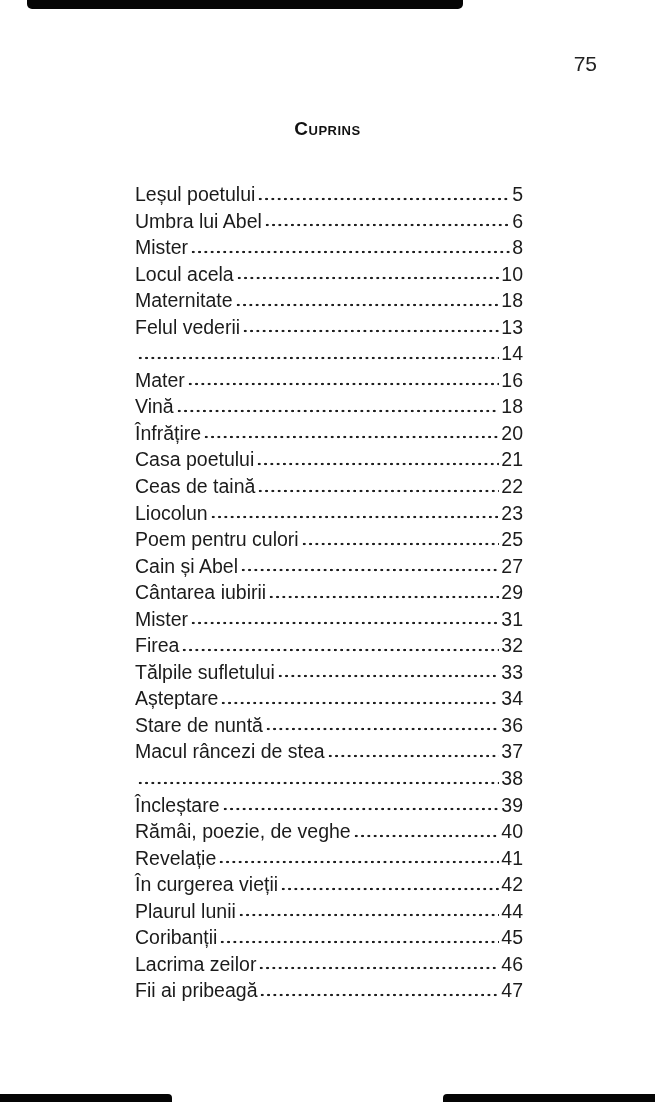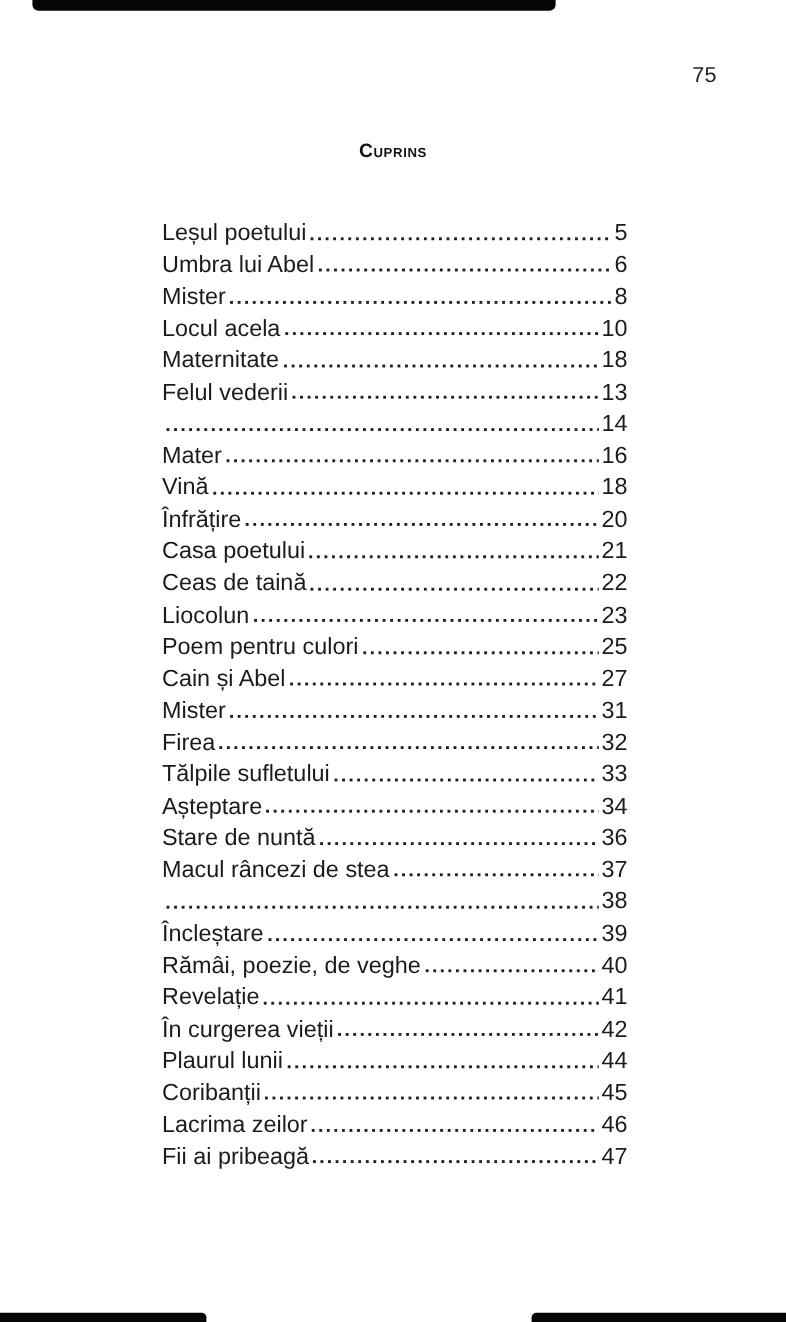--- a/index.html
+++ b/index.html
@@ -30,31 +30,31 @@
     border-radius: 0 4px 0 0;
   }
   .artifact-bottom-right {
     left: 443px; bottom: 0; width: 212px; height: 8px;
     border-radius: 4px 0 0 0;
   }
   .page-number {
     position: absolute;
     top: 52px;
     right: 58px;
-    font-size: 18px;
+    font-size: 21px;
     color: #222;
   }
   .toc-title {
     position: absolute;
     top: 118px;
     left: 0;
     width: 100%;
     text-align: center;
     font-weight: 700;
-    font-size: 16px;
+    font-size: 19px;
     font-variant: small-caps;
     letter-spacing: 0.5px;
     color: #111;
   }
   .toc {
     position: absolute;
     top: 181px;
     left: 135px;
     width: 388px;
     text-align: right;
@@ -178,20 +178,25 @@
     <span class="toc-leader"></span>
     <span class="toc-entry-page">25</span>
   </div>
 
   <div class="toc-row">
     <span class="toc-entry-title">Cain și Abel</span>
     <span class="toc-leader"></span>
     <span class="toc-entry-page">27</span>
   </div>
 
+  <div class="toc-row">
+    <span class="toc-entry-title">Cântarea iubirii</span>
+    <span class="toc-leader"></span>
+    <span class="toc-entry-page">29</span>
+  </div>
 
   <div class="toc-row">
     <span class="toc-entry-title">Mister</span>
     <span class="toc-leader"></span>
     <span class="toc-entry-page">31</span>
   </div>
 
   <div class="toc-row">
     <span class="toc-entry-title">Firea</span>
     <span class="toc-leader"></span>

